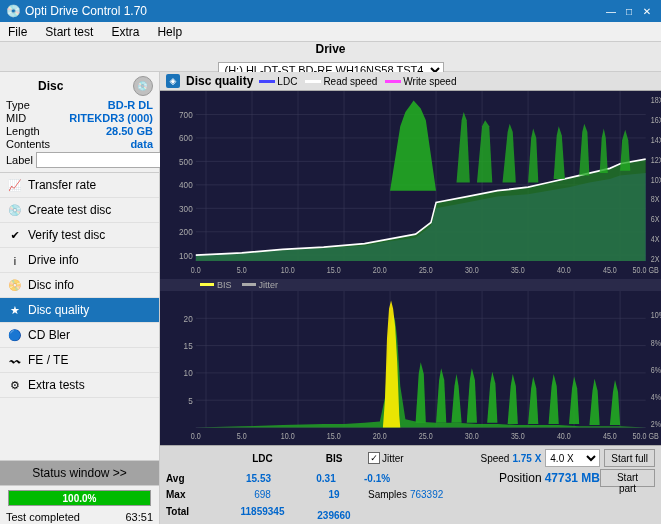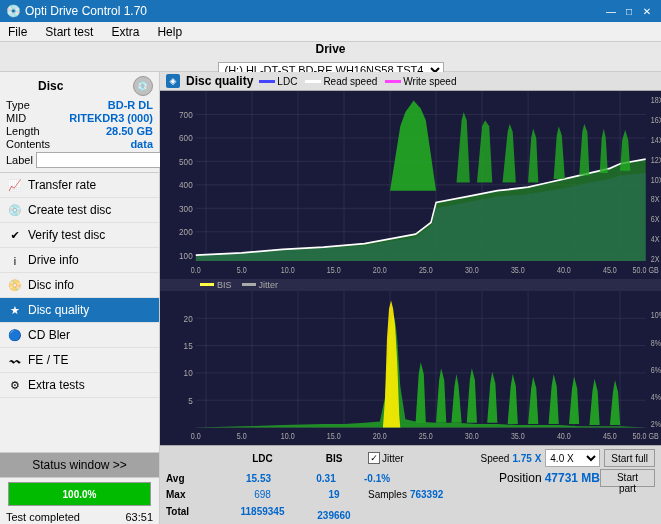--- a/index.html
+++ b/index.html
@@ -41,21 +41,21 @@
 
     
     .nav-items { flex: 1; overflow: hidden; }
     .nav-item { display: flex; align-items: center; gap: 6px; padding: 5px 8px; cursor: pointer; font-size: 12px; border-bottom: 1px solid #e0e0e0; }
     .nav-item.active { background: #1a73b9; color: white; }
     .nav-item .nav-icon { width: 14px; height: 14px; display: flex; align-items: center; justify-content: center; font-size: 11px; flex-shrink: 0; }
 
     
     .status-section { border-top: 1px solid #ccc; }
     .status-btn { display: flex; align-items: center; justify-content: center; padding: 5px; cursor: pointer; font-size: 12px; background: #a3a3a3; border-bottom: 1px solid #ccc; }
-    .progress-bar-container { height: 24px; background: #c0c0c0; border: 1px solid #999; margin: 2px 4px; position: relative; overflow: hidden; }
+    .progress-bar-container { height: 16px; background: #c0c0c0; border: 1px solid #999; margin: 2px 4px; position: relative; overflow: hidden; }
     .progress-bar-fill { height: 100%; background: #00bb00; }
     .progress-text { position: absolute; top: 0; left: 0; right: 0; bottom: 0; display: flex; align-items: center; justify-content: center; font-size: 10px; font-weight: bold; color: white; }
     .status-bottom { display: flex; justify-content: space-between; padding: 1px 6px; font-size: 11px; }
 
     
     .content { flex: 1; display: flex; flex-direction: column; background: #2a2a4a; overflow: hidden; }
 
     
     .dq-header { background: #e0e0e0; padding: 2px 6px; display: flex; align-items: center; gap: 6px; border-bottom: 1px solid #aaa; }
     .dq-title { font-weight: bold; font-size: 12px; }
@@ -406,21 +406,21 @@
         </div>
         <button class="btn-start" style="width:55px;">Start part</button>
       </div>
 
       <div style="display:flex; align-items:center; gap:4px; margin-bottom:2px;">
         <div style="width:55px; font-size:10px; font-weight:bold;">Max</div>
         <div style="width:75px; text-align:center; font-size:10px; color:#0066cc; font-weight:normal;">698</div>
         <div style="width:60px; text-align:center; font-size:10px; color:#0066cc; font-weight:bold;">19</div>
         <div style="display:flex; align-items:center; gap:3px; font-size:10px;">
           <span>Samples</span>
-          <span style="color:#0066cc; font-weight:bold;">763392</span>
+          <span style="color:#0066cc; font-weight:normal;">763392</span>
         </div>
         <div style="width:55px;"></div>
       </div>
 
       <div style="display:flex; align-items:center; gap:4px;">
         <div style="width:55px; font-size:10px; font-weight:bold;">Total</div>
         <div style="width:75px; text-align:center; font-size:10px; color:#0066cc; font-weight:bold;">11859345</div>
         <div style="width:60px; text-align:center; font-size:10px; color:#0066cc; font-weight:bold;margin-top:8px;">239660</div>
         <div style="flex:1;"></div>
       </div>

